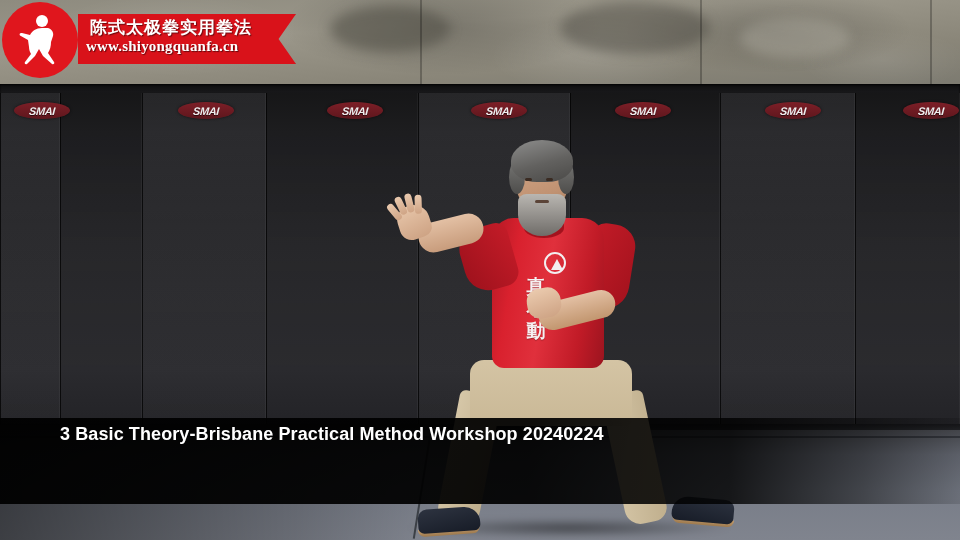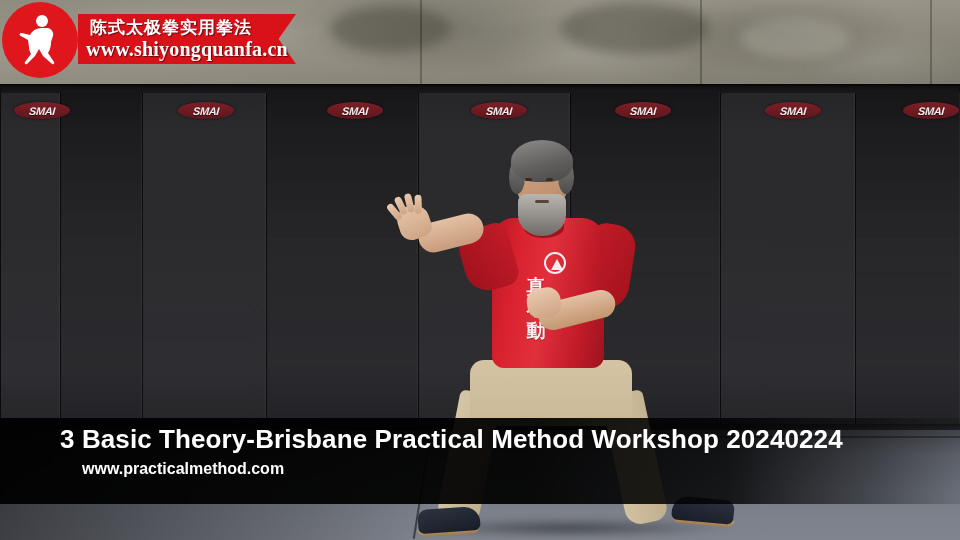--- a/index.html
+++ b/index.html
@@ -217,34 +217,34 @@
     box-shadow:0 1px 3px rgba(0,0,0,.35);
   }
   .wm-cn{
     position:absolute;left:90px;top:16px;width:190px;height:22px;
     color:#ffffff;font-size:17px;font-weight:bold;letter-spacing:1px;
     text-shadow:1px 1px 1px rgba(0,0,0,.5);white-space:nowrap;
   }
   .wm-url{
     position:absolute;left:86px;top:38px;width:200px;height:22px;
     color:#ffffff;font-family:"Liberation Serif", serif;
-    font-size:20px;font-weight:bold;letter-spacing:.2px;
+    font-size:15px;font-weight:bold;letter-spacing:.2px;
     text-shadow:1px 1px 1px rgba(0,0,0,.55);white-space:nowrap;
   }
 
   
   .caption{
     position:absolute;left:0;top:418px;width:960px;height:86px;
     background:linear-gradient(90deg,
       rgba(0,0,0,.94) 0%, rgba(0,0,0,.93) 55%,
       rgba(0,0,0,.82) 76%, rgba(0,0,0,.45) 90%, rgba(0,0,0,.12) 100%);
   }
   .cap-title{
     position:absolute;left:60px;top:6px;
-    color:#ffffff;font-size:26px;font-weight:bold;letter-spacing:.1px;
+    color:#ffffff;font-size:18px;font-weight:bold;letter-spacing:.1px;
     white-space:nowrap;
     text-align:center;
   }
   .cap-sub-row{
     position:absolute;left:60px;top:42px;
     display:flex;align-items:baseline;white-space:nowrap;
   }
   .cap-sub{color:#ffffff;font-size:16px;font-weight:bold;}
   .cap-url{color:#ffffff;font-size:16px;font-weight:bold;}
   .gap-a{width:22px;} .gap-b{width:12px;}
@@ -370,18 +370,17 @@
                    C45 24 43 20 39 19 Z"></path>
         </g>
       </svg>
     </div>
   </div>
 
   <div class="caption">
     <div class="cap-title">3 Basic Theory-Brisbane Practical Method Workshop 20240224</div>
     <div class="cap-sub-row">
       <span class="gap-a"></span>
-      <span class="cap-url">www.practicalmethod.com</span>
       <span class="gap-b"></span>
     </div>
   </div>
 
 </div>
 
 </body></html>

